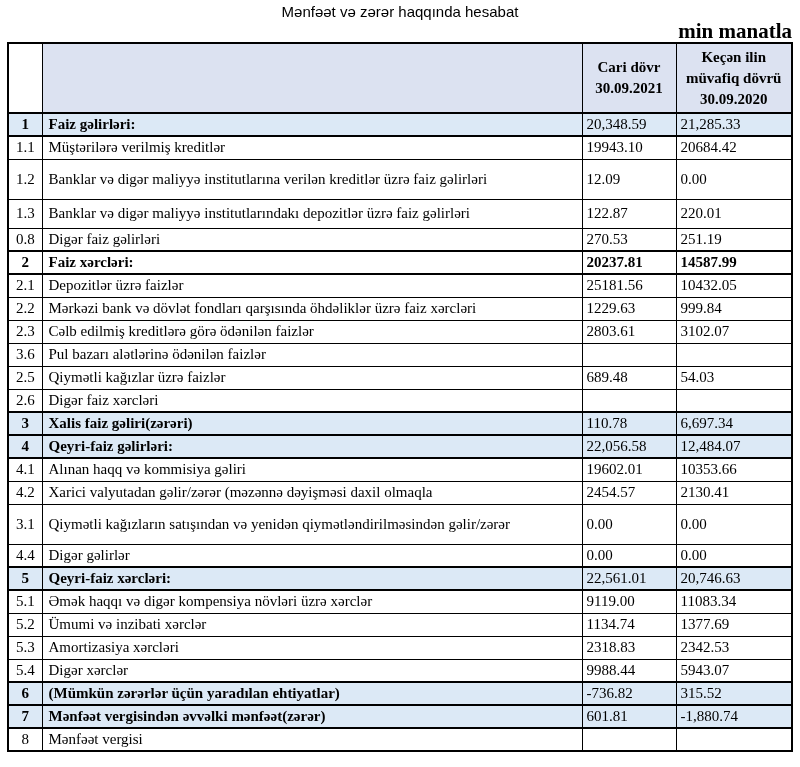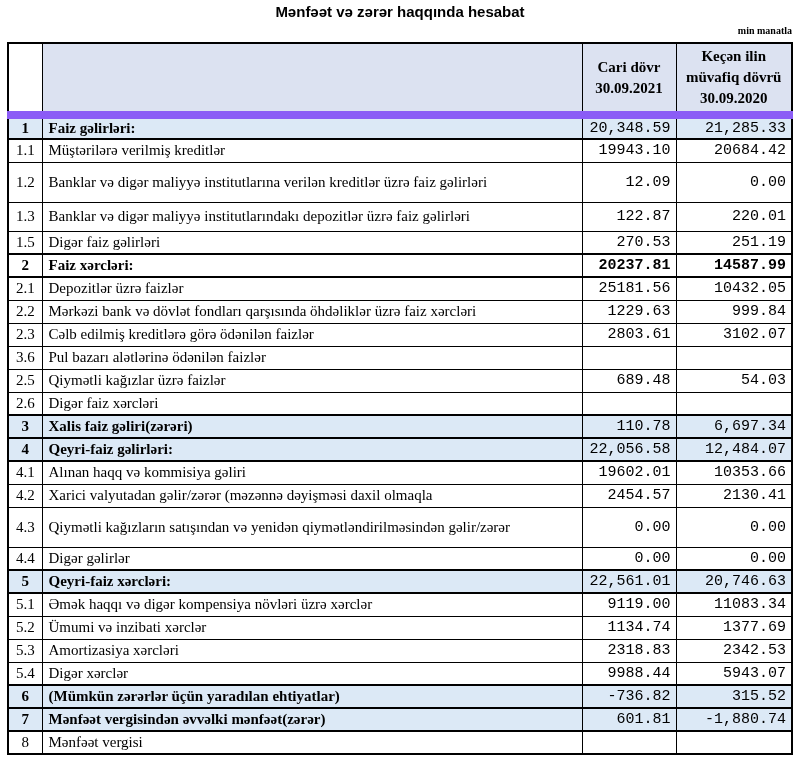--- a/index.html
+++ b/index.html
@@ -7,30 +7,30 @@
   body {
     width: 800px;
     font-family: "Liberation Serif", serif;
     color: #000;
   }
   .page { width: 800px; }
 
   .title {
     text-align: center;
     font-family: "Liberation Sans", sans-serif;
-    font-weight: bold;
+    font-weight: normal;
     font-size: 15px;
     padding-top: 3px;
     height: 20px;
     line-height: 17px;
   }
   .unit-note {
     text-align: right;
     font-weight: bold;
-    font-size: 10px;
+    font-size: 21px;
     padding-right: 8px;
     height: 22px;
     line-height: 22px;
   }
 
   table.pl {
     border-collapse: collapse;
     width: 786px;
     margin: 0 7px;
     border: 2px solid #000;
@@ -49,29 +49,29 @@
   }
 
   thead th {
     height: 70px;
     font-weight: bold;
     text-align: center;
     padding: 2px;
   }
   thead th.hdr-shaded { background: var(--header-bg); }
   thead th .hdr-line { line-height: 21px; }
-  thead { border-bottom: 8px solid #8b5cf6; margin-left: 40px; }
+  thead { border-bottom: 2px solid #8b5cf6; margin-left: 40px; }
 
   tbody tr { height: 23px; }
   tbody tr.size-tall { height: 40px; }
   tbody tr.size-med  { height: 29px; }
 
   td.no   { text-align: center; padding: 1px 2px; }
   td.desc { text-align: left; padding-left: 6px; }
-  td.val  { text-align: right; padding-right: 5px; font-family: Liberation Mono, monospace; }
+  td.val  { text-align: left; padding-right: 5px; }
 
   tr.row-total td { font-weight: bold; border-top: 2px solid #000; border-bottom: 2px solid #000; }
   tr.row-total:not(.bold-vals) td.val { font-weight: normal; }
   tr.highlight td { background: var(--highlight-bg); }
 </style>
 </head>
 <body>
 
 <div class="page">
   <div class="title">Mənfəət və zərər haqqında hesabat</div>
@@ -118,21 +118,21 @@
     <td class="val">12.09</td>
     <td class="val">0.00</td>
   </tr>
         <tr class="size-med">
     <td class="no">1.3</td>
     <td class="desc">Banklar və digər maliyyə institutlarındakı depozitlər üzrə faiz gəlirləri</td>
     <td class="val">122.87</td>
     <td class="val">220.01</td>
   </tr>
         <tr>
-    <td class="no">1.5</td>
+    <td class="no">0.8</td>
     <td class="desc">Digər faiz gəlirləri</td>
     <td class="val">270.53</td>
     <td class="val">251.19</td>
   </tr>
         <tr class="row-total bold-vals">
     <td class="no">2</td>
     <td class="desc">Faiz xərcləri:</td>
     <td class="val">20237.81</td>
     <td class="val">14587.99</td>
   </tr>
@@ -190,21 +190,21 @@
     <td class="val">19602.01</td>
     <td class="val">10353.66</td>
   </tr>
         <tr>
     <td class="no">4.2</td>
     <td class="desc">Xarici valyutadan gəlir/zərər (məzənnə dəyişməsi daxil olmaqla</td>
     <td class="val">2454.57</td>
     <td class="val">2130.41</td>
   </tr>
         <tr class="size-tall">
-    <td class="no">4.3</td>
+    <td class="no">3.1</td>
     <td class="desc">Qiymətli kağızların satışından və yenidən qiymətləndirilməsindən gəlir/zərər</td>
     <td class="val">0.00</td>
     <td class="val">0.00</td>
   </tr>
         <tr>
     <td class="no">4.4</td>
     <td class="desc">Digər gəlirlər</td>
     <td class="val">0.00</td>
     <td class="val">0.00</td>
   </tr>

